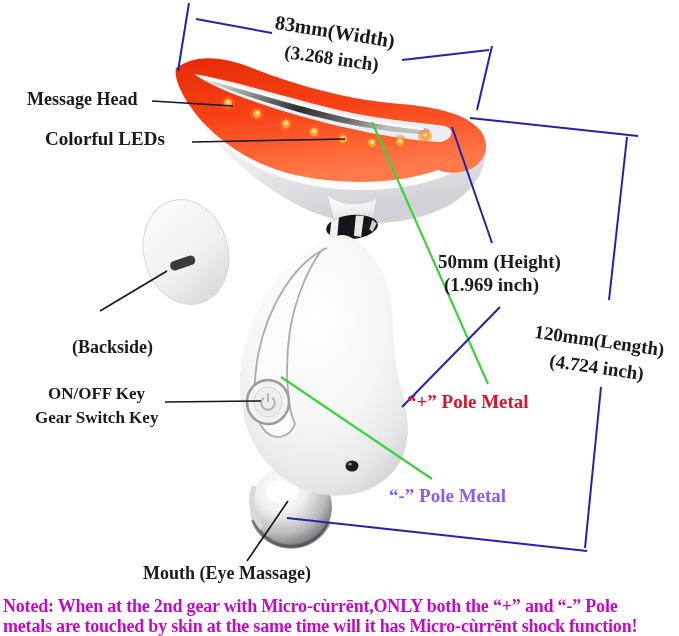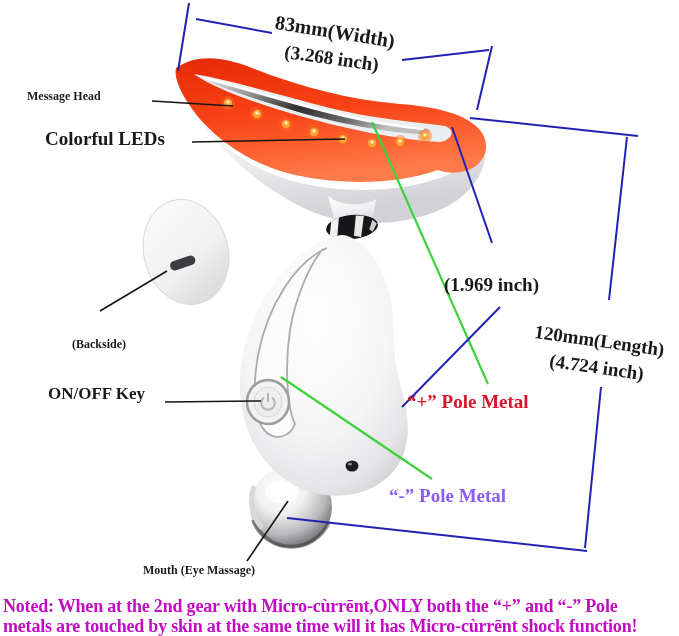--- a/index.html
+++ b/index.html
@@ -1,19 +1,19 @@
 <!DOCTYPE html>
 <html><head>
 <meta charset="utf-8">
 <style>
   html,body{margin:0;padding:0;background:#ffffff;}
   #stage{position:relative;width:679px;height:636px;background:#ffffff;overflow:hidden;
          font-family:"Liberation Serif",serif;}
   .lbl{position:absolute;font-weight:bold;color:#1a1a1a;white-space:nowrap;line-height:1.05;}
-  .f17{font-size:17px;} .f18{font-size:12px;} .f19{font-size:19px;} .f20{font-size:20px;}
+  .f17{font-size:17px;} .f18{font-size:18px;} .f19{font-size:19px;} .f20{font-size:20px;}
   .rot9{transform:rotate(9deg);transform-origin:0 0;}
   .rot8{transform:rotate(8deg);transform-origin:0 0;}
   .pole{position:absolute;font-weight:bold;font-size:19px;white-space:nowrap;}
   .note-line{position:absolute;font-weight:bold;font-size:18px;white-space:nowrap;letter-spacing:-0.2px;}
   svg{position:absolute;left:0;top:0;}
 </style>
 </head>
 <body>
 
 <div id="stage">
@@ -184,23 +184,25 @@
 
 <div class="lbl f20 rot9" style="left:277px;top:12px;">83mm(Width)</div>
 <div class="lbl f19 rot8" style="left:286px;top:42px;">(3.268 inch)</div>
 
 <div class="lbl f18" style="left:27px;top:90px;">Message Head</div>
 <div class="lbl f19" style="left:45px;top:129px;">Colorful LEDs</div>
 
 <div class="lbl f18" style="left:72px;top:338px;">(Backside)</div>
 
 <div class="lbl f17" style="left:48px;top:385px;">ON/OFF Key</div>
+<div class="lbl f17" style="left:35px;top:409px;">Gear Switch Key</div>
 
 <div class="lbl f18" style="left:143px;top:564px;">Mouth (Eye Massage)</div>
 
+<div class="lbl f19" style="left:438px;top:252px;">50mm (Height)</div>
 <div class="lbl f19" style="left:444px;top:275px;">(1.969 inch)</div>
 
 <div class="lbl f19 rot8" style="left:536px;top:322px;">120mm(Length)</div>
 <div class="lbl f19 rot8" style="left:551px;top:351px;">(4.724 inch)</div>
 
 <div class="pole" style="left: 407px; top: 391px; color: rgb(216, 20, 42);">“+” Pole Metal</div>
 <div class="pole" style="left: 389px; top: 485px; color: #8b5cf6;">“-” Pole Metal</div>
 
 <div class="note-line" style="left: 3px; top: 596px; color: rgb(196, 10, 196);">Noted: When at the 2nd gear with Micro-cùrrēnt,ONLY both the “+” and “-” Pole</div>
 <div class="note-line" style="left: 3px; top: 616px; color: rgb(196, 10, 196);">metals are touched by skin at the same time will it has Micro-cùrrēnt shock function!</div>

